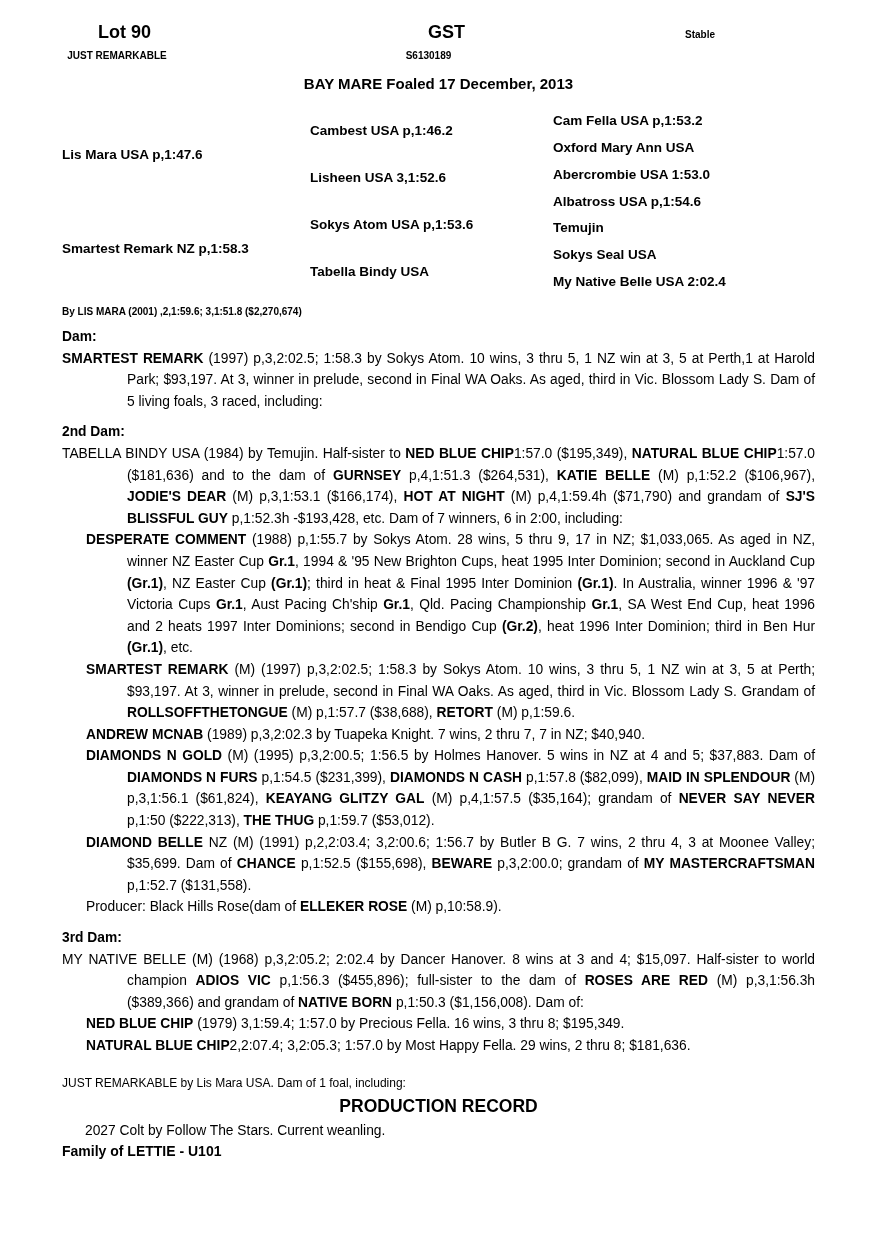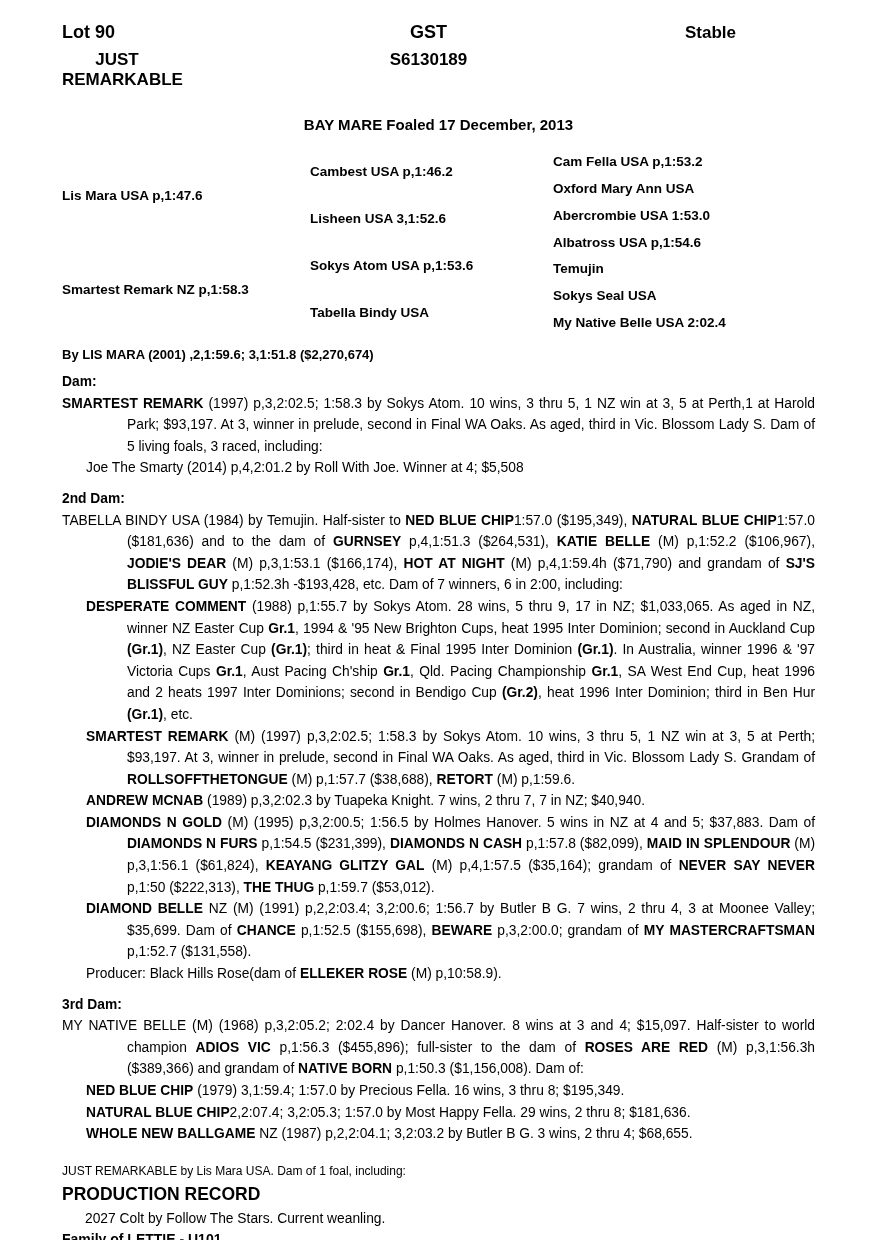--- a/index.html
+++ b/index.html
@@ -7,47 +7,47 @@
   body{
     width:877px;height:1240px;overflow:hidden;color:#000;
     font-family:"Liberation Sans",sans-serif;
     -webkit-font-smoothing:antialiased;
   }
   .page{box-sizing:border-box;width:877px;height:1240px;padding:22px 62px 0 62px;}
 
   
   .hdr{display:grid;grid-template-columns:110px 1fr 130px;row-gap:7px;align-items:baseline;}
   .hdr .ctr{text-align:center;}
-  .h-big{font-size:18px;font-weight:bold;}
-  .h-med{font-size:17px;font-weight:bold;}
-  .hdr-row3{grid-column:1 / 4;text-align:center;font-size:15px;font-weight:bold;margin-top:19px;}
+  .h-big{font-size:18px;font-weight:bold;margin-left:36px;}
+  .h-med{font-size:10px;font-weight:bold;}
+  .hdr-row3{grid-column:1 / 4;text-align:center;font-size:15px;font-weight:bold;margin-top:7px;}
 
   
   .pedigree{display:flex;margin-top:15px;height:188px;font-size:13.5px;font-weight:bold;}
   .ped-col{display:flex;flex-direction:column;}
   .ped-col.g1{width:248px;}
   .ped-col.g2{width:243px;}
   .ped-col.g3{flex:1;}
   .ped-cell{flex:1;display:flex;align-items:center;white-space:nowrap;}
 
   
-  .byline{font-size:13px;font-weight:bold;margin-top:11px;}
+  .byline{font-size:10px;font-weight:bold;margin-top:11px;}
 
   
   .details{font-size:13.8px;line-height:21.6px;}
   .section{margin-top:9px;}
   .sec-title{font-weight:bold;}
   .para{margin:0;text-align:justify;}
   .para.main{padding-left:65px;text-indent:-65px;}
   .para.sub{padding-left:65px;text-indent:-41px;}
   .para b{font-weight:bold;}
 
   
   .summary{font-size:12px;margin-top:15px;line-height:23px;}
-  .prod-title{font-size:17.5px;font-weight:bold;line-height:23px;}
+  .prod-title{font-size:17.5px;font-weight:bold;text-align:center;line-height:23px;}
   .prod-entry{font-size:13.8px;line-height:21.6px;padding-left:23px;margin-top:2px;}
   .family{font-size:14px;font-weight:bold;line-height:20px;}
 </style>
 </head>
 <body>
 
 <div class="page">
 
   <div class="hdr">
     <div class="h-big">Lot 90</div>
@@ -81,38 +81,36 @@
         <div class="ped-cell">My Native Belle USA 2:02.4</div>
       </div>
   </div>
 
   <div class="byline">By LIS MARA (2001) ,2,1:59.6; 3,1:51.8 ($2,270,674)</div>
 
   <div class="details">
       <div class="section">
         <div class="sec-title">Dam:</div>
         <p class="para main"><b>SMARTEST REMARK</b><span> (1997) p,3,2:02.5; 1:58.3 by Sokys Atom. 10 wins, 3 thru 5, 1 NZ win at 3, 5 at Perth,1 at Harold Park; $93,197. At 3, winner in prelude, second in Final WA Oaks. As aged, third in Vic. Blossom Lady S. Dam of 5 living foals, 3 raced, including:</span></p>
-        <p class="para sub"><span>Joe The Smarty (2014) p,4,2:01.2 by Roll With Joe. Winner at 4; $5,508</span></p>
       </div>
       <div class="section">
         <div class="sec-title">2nd Dam:</div>
         <p class="para main"><span>TABELLA BINDY USA (1984) by Temujin. Half-sister to </span><b>NED BLUE CHIP</b><span>1:57.0 ($195,349), </span><b>NATURAL BLUE CHIP</b><span>1:57.0 ($181,636) and to the dam of </span><b>GURNSEY</b><span> p,4,1:51.3 ($264,531), </span><b>KATIE BELLE</b><span> (M) p,1:52.2 ($106,967), </span><b>JODIE'S DEAR</b><span> (M) p,3,1:53.1 ($166,174), </span><b>HOT AT NIGHT</b><span> (M) p,4,1:59.4h ($71,790) and grandam of </span><b>SJ'S BLISSFUL GUY</b><span> p,1:52.3h -$193,428, etc. Dam of 7 winners, 6 in 2:00, including:</span></p>
         <p class="para sub"><b>DESPERATE COMMENT</b><span> (1988) p,1:55.7 by Sokys Atom. 28 wins, 5 thru 9, 17 in NZ; $1,033,065. As aged in NZ, winner NZ Easter Cup </span><b>Gr.1</b><span>, 1994 &amp; '95 New Brighton Cups, heat 1995 Inter Dominion; second in Auckland Cup </span><b>(Gr.1)</b><span>, NZ Easter Cup </span><b>(Gr.1)</b><span>; third in heat &amp; Final 1995 Inter Dominion </span><b>(Gr.1)</b><span>. In Australia, winner 1996 &amp; '97 Victoria Cups </span><b>Gr.1</b><span>, Aust Pacing Ch'ship </span><b>Gr.1</b><span>, Qld. Pacing Championship </span><b>Gr.1</b><span>, SA West End Cup, heat 1996 and 2 heats 1997 Inter Dominions; second in Bendigo Cup </span><b>(Gr.2)</b><span>, heat 1996 Inter Dominion; third in Ben Hur </span><b>(Gr.1)</b><span>, etc.</span></p>
         <p class="para sub"><b>SMARTEST REMARK</b><span> (M) (1997) p,3,2:02.5; 1:58.3 by Sokys Atom. 10 wins, 3 thru 5, 1 NZ win at 3, 5 at Perth; $93,197. At 3, winner in prelude, second in Final WA Oaks. As aged, third in Vic. Blossom Lady S. Grandam of </span><b>ROLLSOFFTHETONGUE</b><span> (M) p,1:57.7 ($38,688), </span><b>RETORT</b><span> (M) p,1:59.6.</span></p>
         <p class="para sub"><b>ANDREW MCNAB</b><span> (1989) p,3,2:02.3 by Tuapeka Knight. 7 wins, 2 thru 7, 7 in NZ; $40,940.</span></p>
         <p class="para sub"><b>DIAMONDS N GOLD</b><span> (M) (1995) p,3,2:00.5; 1:56.5 by Holmes Hanover. 5 wins in NZ at 4 and 5; $37,883. Dam of </span><b>DIAMONDS N FURS</b><span> p,1:54.5 ($231,399), </span><b>DIAMONDS N CASH</b><span> p,1:57.8 ($82,099), </span><b>MAID IN SPLENDOUR</b><span> (M) p,3,1:56.1 ($61,824), </span><b>KEAYANG GLITZY GAL</b><span> (M) p,4,1:57.5 ($35,164); grandam of </span><b>NEVER SAY NEVER</b><span> p,1:50 ($222,313), </span><b>THE THUG</b><span> p,1:59.7 ($53,012).</span></p>
         <p class="para sub"><b>DIAMOND BELLE</b><span> NZ (M) (1991) p,2,2:03.4; 3,2:00.6; 1:56.7 by Butler B G. 7 wins, 2 thru 4, 3 at Moonee Valley; $35,699. Dam of </span><b>CHANCE</b><span> p,1:52.5 ($155,698), </span><b>BEWARE</b><span> p,3,2:00.0; grandam of </span><b>MY MASTERCRAFTSMAN</b><span> p,1:52.7 ($131,558).</span></p>
         <p class="para sub"><span>Producer: Black Hills Rose(dam of </span><b>ELLEKER ROSE</b><span> (M) p,10:58.9).</span></p>
       </div>
       <div class="section">
         <div class="sec-title">3rd Dam:</div>
         <p class="para main"><span>MY NATIVE BELLE (M) (1968) p,3,2:05.2; 2:02.4 by Dancer Hanover. 8 wins at 3 and 4; $15,097. Half-sister to world champion </span><b>ADIOS VIC</b><span> p,1:56.3 ($455,896); full-sister to the dam of </span><b>ROSES ARE RED</b><span> (M) p,3,1:56.3h ($389,366) and grandam of </span><b>NATIVE BORN</b><span> p,1:50.3 ($1,156,008). Dam of:</span></p>
         <p class="para sub"><b>NED BLUE CHIP</b><span> (1979) 3,1:59.4; 1:57.0 by Precious Fella. 16 wins, 3 thru 8; $195,349.</span></p>
         <p class="para sub"><b>NATURAL BLUE CHIP</b><span>2,2:07.4; 3,2:05.3; 1:57.0 by Most Happy Fella. 29 wins, 2 thru 8; $181,636.</span></p>
-        <p class="para sub"><b>WHOLE NEW BALLGAME</b><span> NZ (1987) p,2,2:04.1; 3,2:03.2 by Butler B G. 3 wins, 2 thru 4; $68,655.</span></p>
       </div>
     </div>
 
   <div class="summary">JUST REMARKABLE by Lis Mara USA. Dam of 1 foal, including:</div>
   <div class="prod-title">PRODUCTION RECORD</div>
   <div class="prod-entry">2027 Colt by Follow The Stars. Current weanling.</div>
   <div class="family">Family of LETTIE - U101</div>
 
 </div>
 

